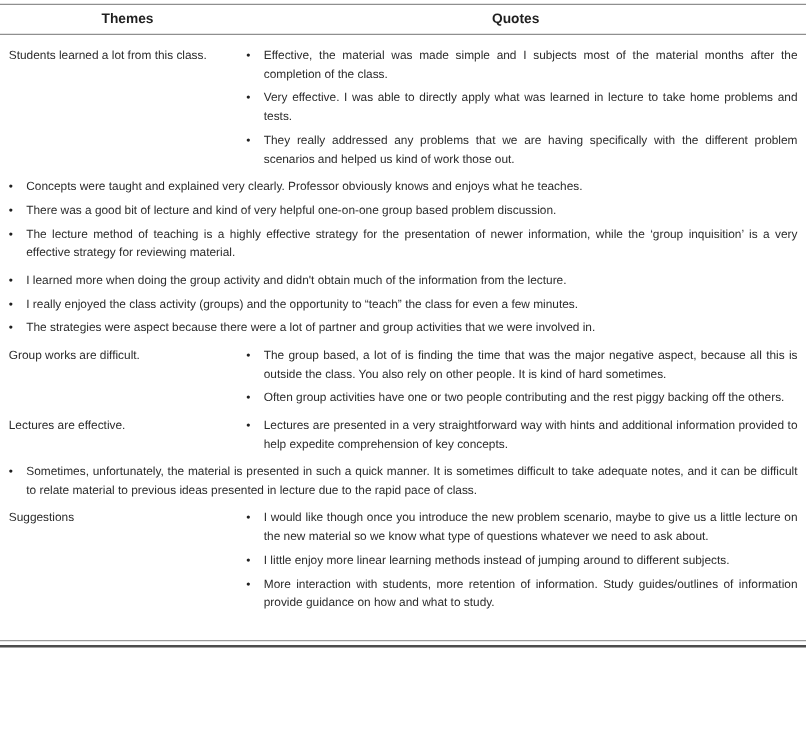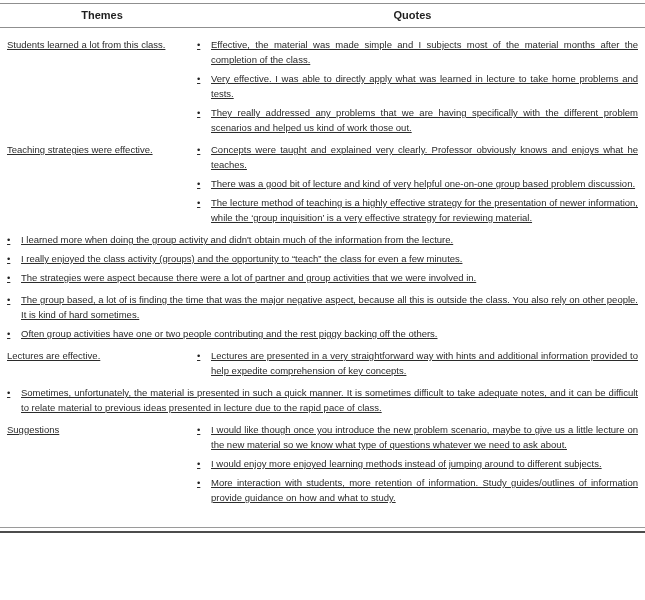--- a/index.html
+++ b/index.html
@@ -31,21 +31,20 @@
   .th {
     font-size: 11px;
     font-weight: bold;
     color: #1f1f1f;
     text-align: center;
   }
   .th-themes { width: 190px; }
   .th-quotes { flex: 1; }
   .body {
     padding: 9px 7px 6px 7px;
-    text-decoration: underline;
   }
   .row {
     display: flex;
     margin-bottom: 7px;
   }
   .row:last-child { margin-bottom: 16px; }
   .theme-cell {
     width: 190px;
     box-sizing: border-box;
     padding-right: 12px;
@@ -110,21 +109,20 @@
           <p class="quote-text">Very effective. I was able to directly apply what was learned in lecture to take home problems and tests.</p>
         </div>
         <div class="quote-item">
           <span class="bullet">•</span>
           <p class="quote-text">They really addressed any problems that we are having specifically with the different problem scenarios and helped us kind of work those out.</p>
         </div>
       </div>
     </div>
 
     <div class="row">
-      <div class="theme-cell">Teaching strategies were effective.</div>
       <div class="quotes-cell">
         <div class="quote-item">
           <span class="bullet">•</span>
           <p class="quote-text">Concepts were taught and explained very clearly. Professor obviously knows and enjoys what he teaches.</p>
         </div>
         <div class="quote-item">
           <span class="bullet">•</span>
           <p class="quote-text">There was a good bit of lecture and kind of very helpful one-on-one group based problem discussion.</p>
         </div>
         <div class="quote-item">
@@ -145,20 +143,21 @@
           <p class="quote-text">I really enjoyed the class activity (groups) and the opportunity to “teach” the class for even a few minutes.</p>
         </div>
         <div class="quote-item">
           <span class="bullet">•</span>
           <p class="quote-text">The strategies were aspect because there were a lot of partner and group activities that we were involved in.</p>
         </div>
       </div>
     </div>
 
     <div class="row">
+      <div class="theme-cell">Group works are difficult.</div>
       <div class="quotes-cell">
         <div class="quote-item">
           <span class="bullet">•</span>
           <p class="quote-text">The group based, a lot of is finding the time that was the major negative aspect, because all this is outside the class. You also rely on other people. It is kind of hard sometimes.</p>
         </div>
         <div class="quote-item">
           <span class="bullet">•</span>
           <p class="quote-text">Often group activities have one or two people contributing and the rest piggy backing off the others.</p>
         </div>
       </div>
@@ -185,21 +184,21 @@
 
     <div class="row">
       <div class="theme-cell">Suggestions</div>
       <div class="quotes-cell">
         <div class="quote-item">
           <span class="bullet">•</span>
           <p class="quote-text">I would like though once you introduce the new problem scenario, maybe to give us a little lecture on the new material so we know what type of questions whatever we need to ask about.</p>
         </div>
         <div class="quote-item">
           <span class="bullet">•</span>
-          <p class="quote-text">I would enjoy more enjoyed learning methods instead of jumping around to different subjects.</p>
+          <p class="quote-text">I little enjoy more linear learning methods instead of jumping around to different subjects.</p>
         </div>
         <div class="quote-item">
           <span class="bullet">•</span>
           <p class="quote-text">More interaction with students, more retention of information. Study guides/outlines of information provide guidance on how and what to study.</p>
         </div>
       </div>
     </div>
 
   </div>
 

